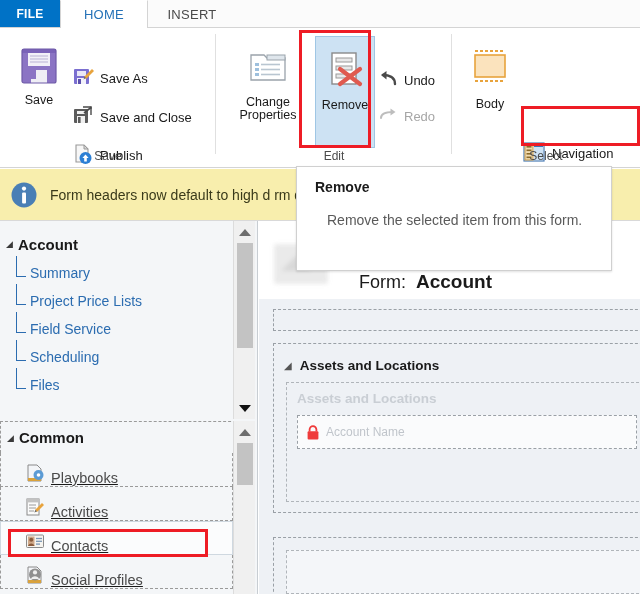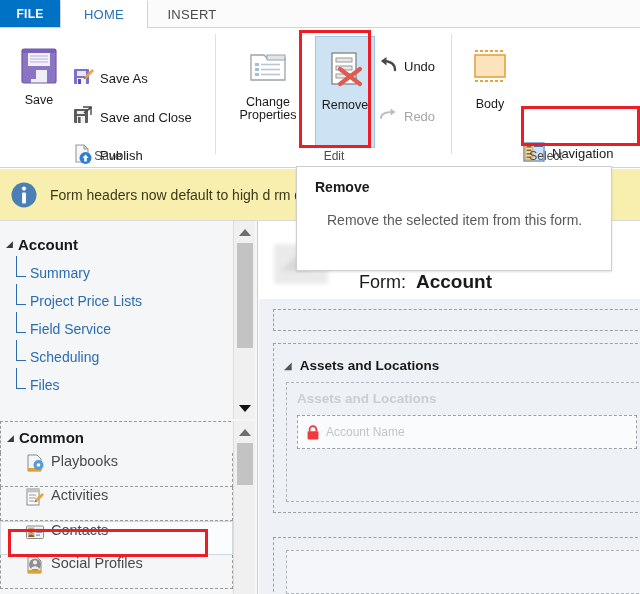--- a/index.html
+++ b/index.html
@@ -59,22 +59,22 @@
              border-right:1px solid #c8cdd2;box-sizing:border-box;overflow:hidden;}
   .sect{position:absolute;left:0;width:257px;box-sizing:border-box;}
   .sect-head{position:relative;height:30px;display:flex;align-items:center;padding-left:6px;}
   .sect-head .caret{width:12px;font-size:9px;color:#3a3a3a;}
   .sect-head .ttl{font-size:15px;font-weight:bold;color:#1a1a1a;}
   .navitem{position:relative;height:28px;display:flex;align-items:center;box-sizing:border-box;}
   .navitem .lbl{font-size:14px;color:#2b6cb0;white-space:nowrap;}
   .treeline{position:absolute;left:16px;top:-3px;width:9px;height:20px;border-left:1.5px solid #2b6cb0;
             border-bottom:1.5px solid #2b6cb0;}
   .dashbox{border:1px dashed #9a9a9a;}
-  .commonitem{position:relative;height:34px;display:flex;align-items:flex-start;box-sizing:border-box;
-              border:1px dashed #9a9a9a;border-top:none;background:#f4f6f8;}
+  .commonitem{position:relative;height:34px;display:flex;align-items:flex-end;box-sizing:border-box;
+              border:1px dashed #9a9a9a;border-top:none;background:#f4f6f8;text-decoration:underline;}
   .commonitem .lbl{font-size:14.5px;color:#4a4a4a;white-space:nowrap;margin-left:6px;}
 
   
   .sbar{position:absolute;width:22px;background:#f0f0f0;border-left:1px solid #dcdcdc;box-sizing:border-box;}
   .sbar .arrow{position:absolute;left:0;width:22px;height:18px;display:flex;align-items:center;justify-content:center;}
   .sbar .thumb{position:absolute;left:3px;width:16px;background:#c3c3c3;}
   .tri-up{width:0;height:0;border-left:6px solid transparent;border-right:6px solid transparent;border-bottom:7px solid #6d6d6d;}
   .tri-dn{width:0;height:0;border-left:6px solid transparent;border-right:6px solid transparent;border-top:7px solid #111;}
 
   
@@ -210,21 +210,21 @@
             <rect x="14" y="27" width="16" height="4" fill="#e8e8e8" stroke="#9a9a9a" stroke-width="1"></rect>
             <g stroke="#e05a4f" stroke-width="4.2" stroke-linecap="round">
               <line x1="18" y1="22" x2="38" y2="37"></line>
               <line x1="38" y1="22" x2="18" y2="37"></line>
             </g>
           </svg>
         </span>
         <span class="cap">Remove</span>
       </div>
 
-      <div class="smallbtn" style="left:162px;top:28px;">
+      <div class="smallbtn" style="left:162px;top:42px;">
         <span>
           <svg width="20" height="18" viewBox="0 0 20 18">
             <path d="M17 14 C17 7 11 5 5 5" fill="none" stroke="#4a4a4a" stroke-width="2.4" stroke-linecap="round"></path>
             <path d="M8.5 1 L3 5 L8.5 9.5 Z" fill="#4a4a4a"></path>
           </svg>
         </span>
         <span class="cap">Undo</span>
       </div>
 
       <div class="smallbtn disabled" style="left:162px;top:78px;">

